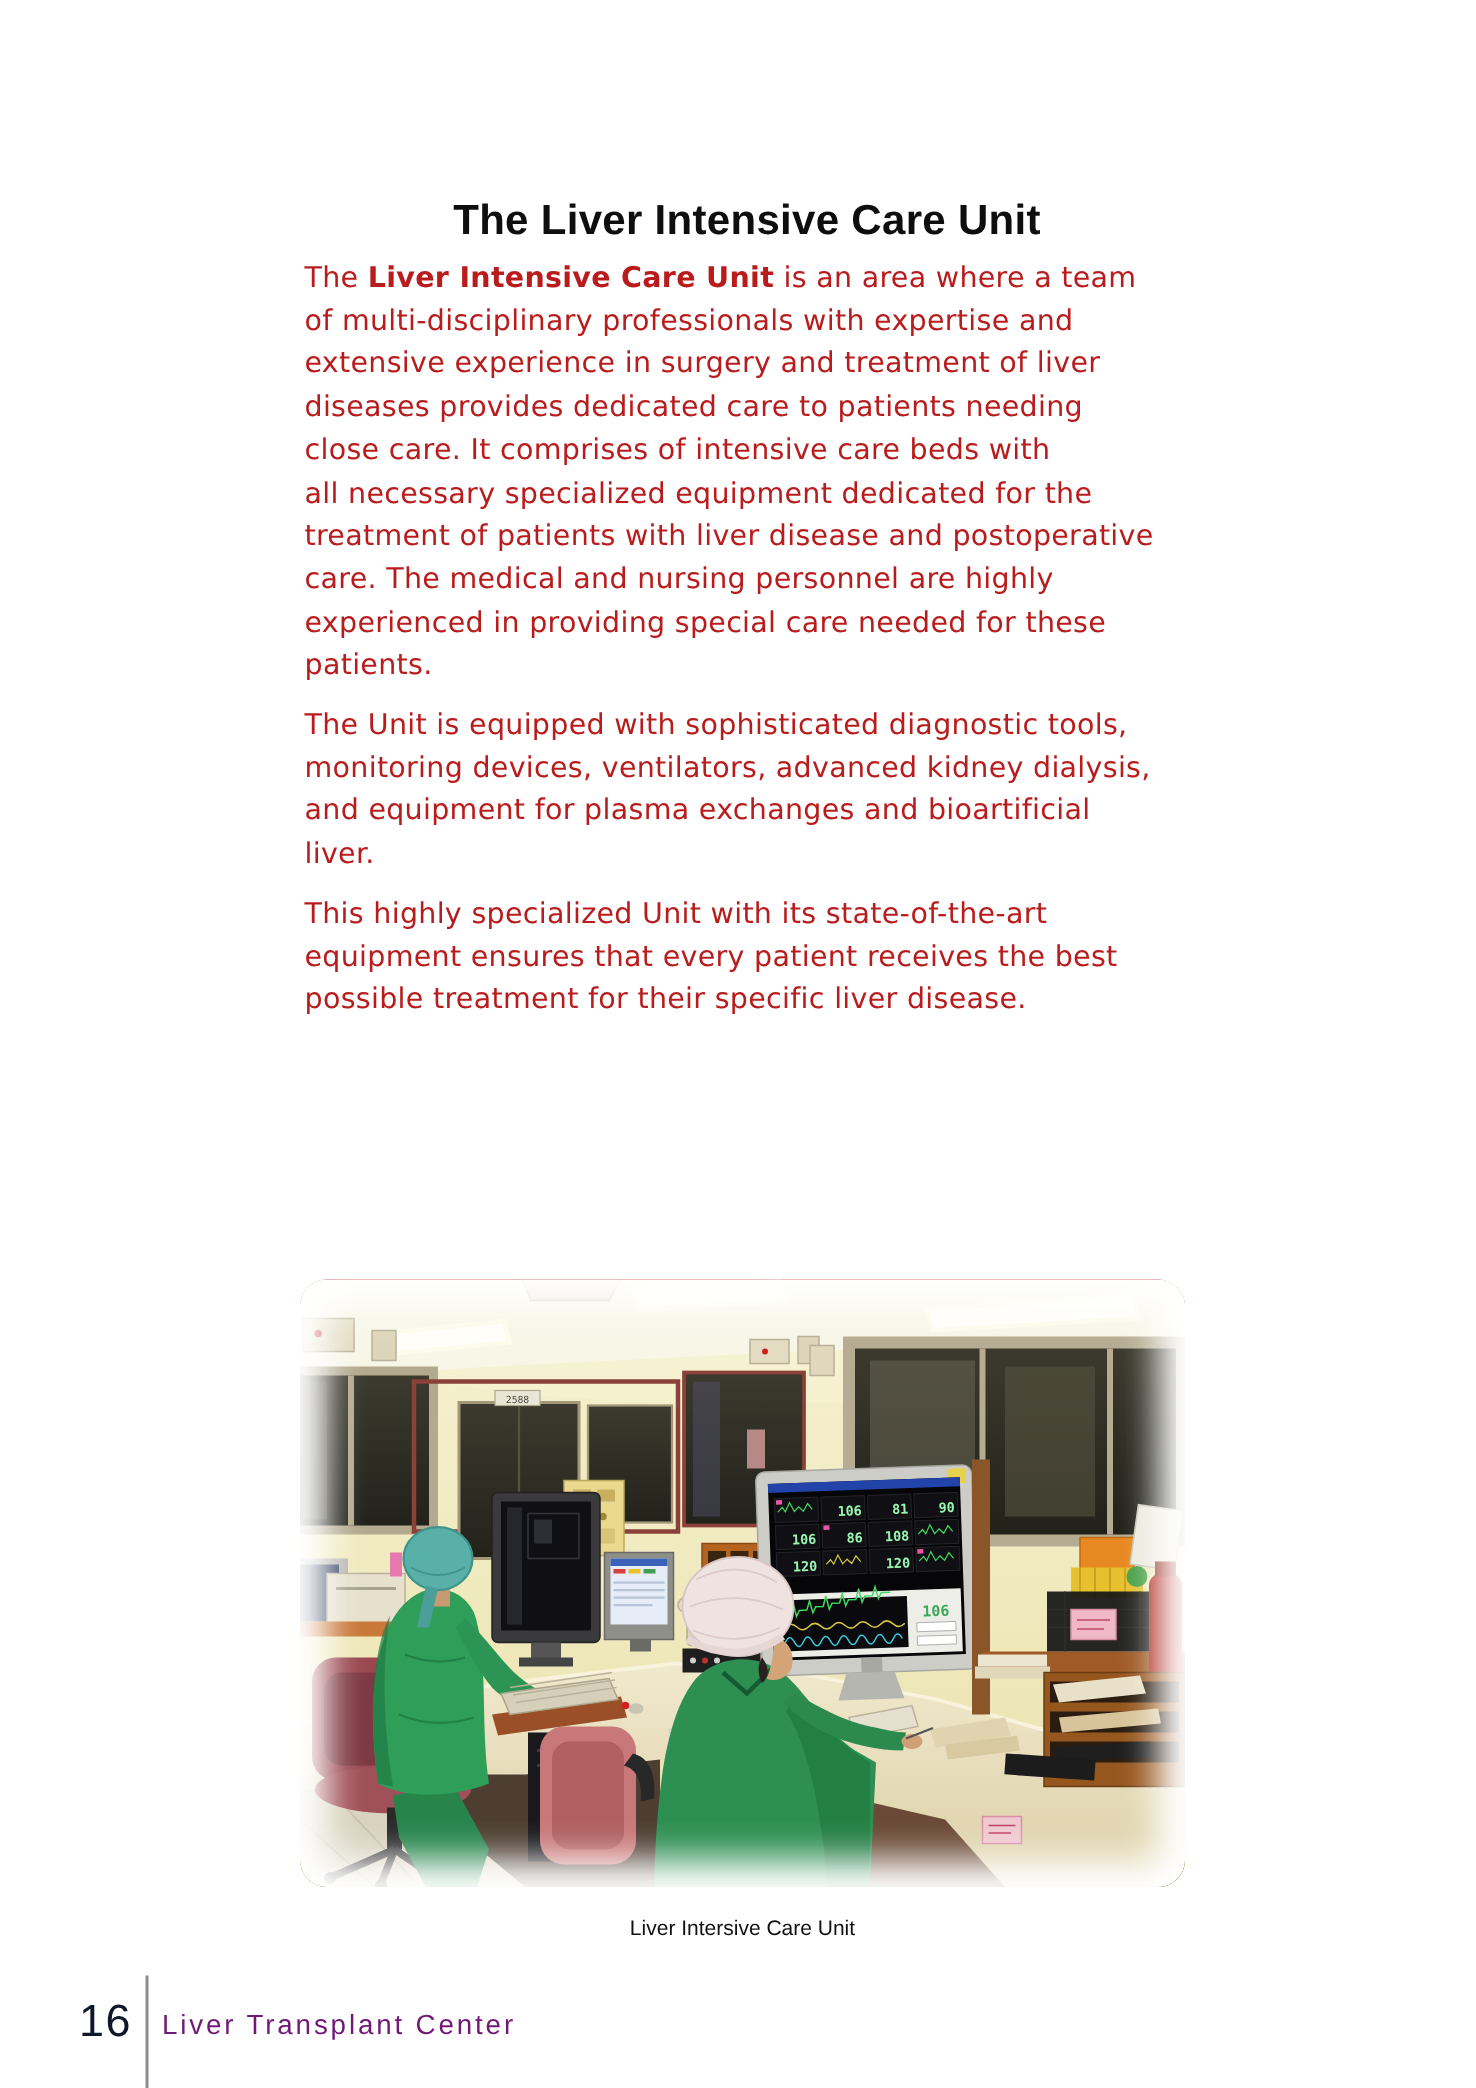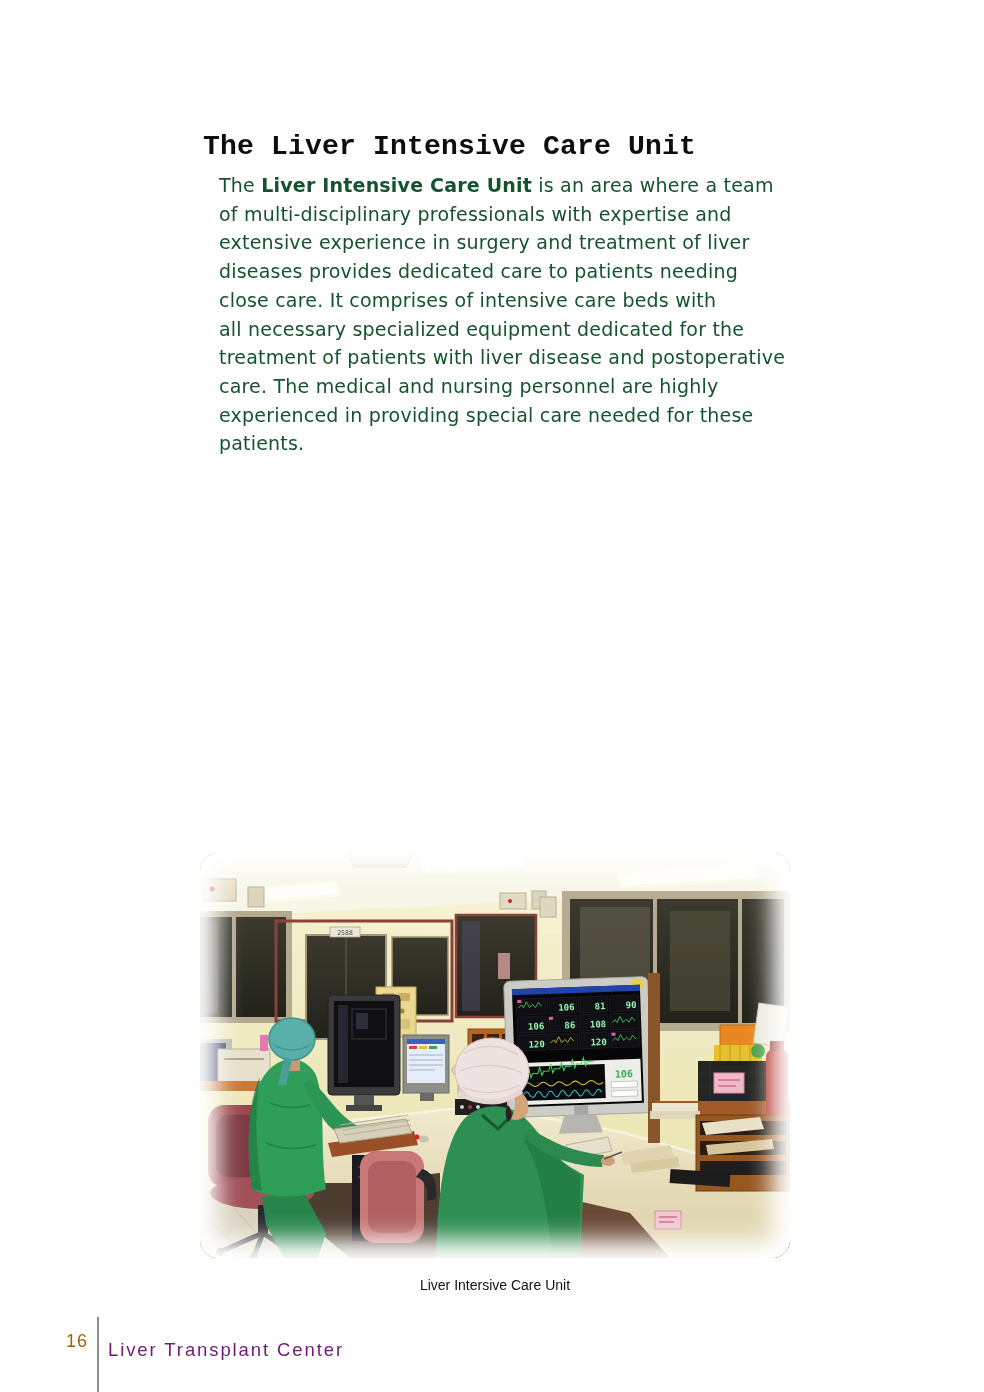--- a/index.html
+++ b/index.html
@@ -2,24 +2,24 @@
 <html><head>
 <meta charset="utf-8">
 <style>
   html,body { margin:0; padding:0; }
   body {
     width:984px; height:1392px; background:#ffffff; position:relative;
     overflow:hidden; font-family:"DejaVu Sans", sans-serif;
   }
   .page-title {
     position:absolute; left:203px; top:112px; width:590px;
-    font-family:Liberation Mono, monospace;
+    text-align:center; font-family:Liberation Sans, sans-serif;
     font-weight:bold; font-size:28px; color:#0e0e0e; letter-spacing:0.2px;
   }
-  .body-text { position:absolute; left:219px; top:171px; color:#14532d; }
+  .body-text { position:absolute; left:203px; top:171px; color:#b91c1c; }
   .body-text p {
     margin:0 0 11px 0; font-size:19px; line-height:28.7px;
     white-space:pre; letter-spacing:0.2px;
   }
   .body-text .bold { font-weight:bold; }
   .photo-figure { position:absolute; left:200px; top:853px; width:590px; margin:0; }
   .photo {
     position:relative; width:590px; height:405px; border-radius:18px;
     overflow:hidden; background:#b91c1c;
   }
@@ -27,21 +27,21 @@
   .feather {
     position:absolute; inset:0; border-radius:18px; pointer-events:none;
     box-shadow: inset 0 0 24px 18px #ffffff;
   }
   .photo-caption {
     position:absolute; left:0; top:424px; width:590px; text-align:center;
     font-family:"Liberation Sans", sans-serif; font-size:14px; color:#111;
   }
   .footer-number {
     position:absolute; left:36px; top:1331px; width:52px; text-align:right;
-    font-family:"Liberation Sans", sans-serif; font-size:18px; color:#a16207;
+    font-family:"Liberation Sans", sans-serif; font-size:30px; color:#0f172a;
     letter-spacing:1px;
   }
   .footer-rule {
     position:absolute; left:97px; top:1317px; width:2px; height:75px;
     background:#8d8d8d;
   }
   .footer-text {
     position:absolute; left:108px; top:1339px;
     font-family:"Liberation Sans", sans-serif; font-size:18.5px; color:#701a75;
     letter-spacing:1.9px;
@@ -56,20 +56,27 @@
   <p><span>The </span><span class="bold">Liver Intensive Care Unit</span><span> is an area where a team
 of multi-disciplinary professionals with expertise and
 extensive experience in surgery and treatment of liver
 diseases provides dedicated care to patients needing
 close care. It comprises of intensive care beds with
 all necessary specialized equipment dedicated for the
 treatment of patients with liver disease and postoperative
 care. The medical and nursing personnel are highly
 experienced in providing special care needed for these
 patients.</span></p>
+  <p>The Unit is equipped with sophisticated diagnostic tools,
+monitoring devices, ventilators, advanced kidney dialysis,
+and equipment for plasma exchanges and bioartificial
+liver.</p>
+  <p>This highly specialized Unit with its state-of-the-art
+equipment ensures that every patient receives the best
+possible treatment for their specific liver disease.</p>
 </section>
 
 <figure class="photo-figure">
   <div class="photo">
     <svg width="590" height="405" viewBox="0 0 590 405" xmlns="http://www.w3.org/2000/svg">
       <defs>
         <linearGradient id="wallGrad" x1="0" y1="0" x2="0" y2="1">
           <stop offset="0" stop-color="#f6f2d2"></stop>
             <stop offset="1" stop-color="#e9e1ab"></stop>
         </linearGradient>

